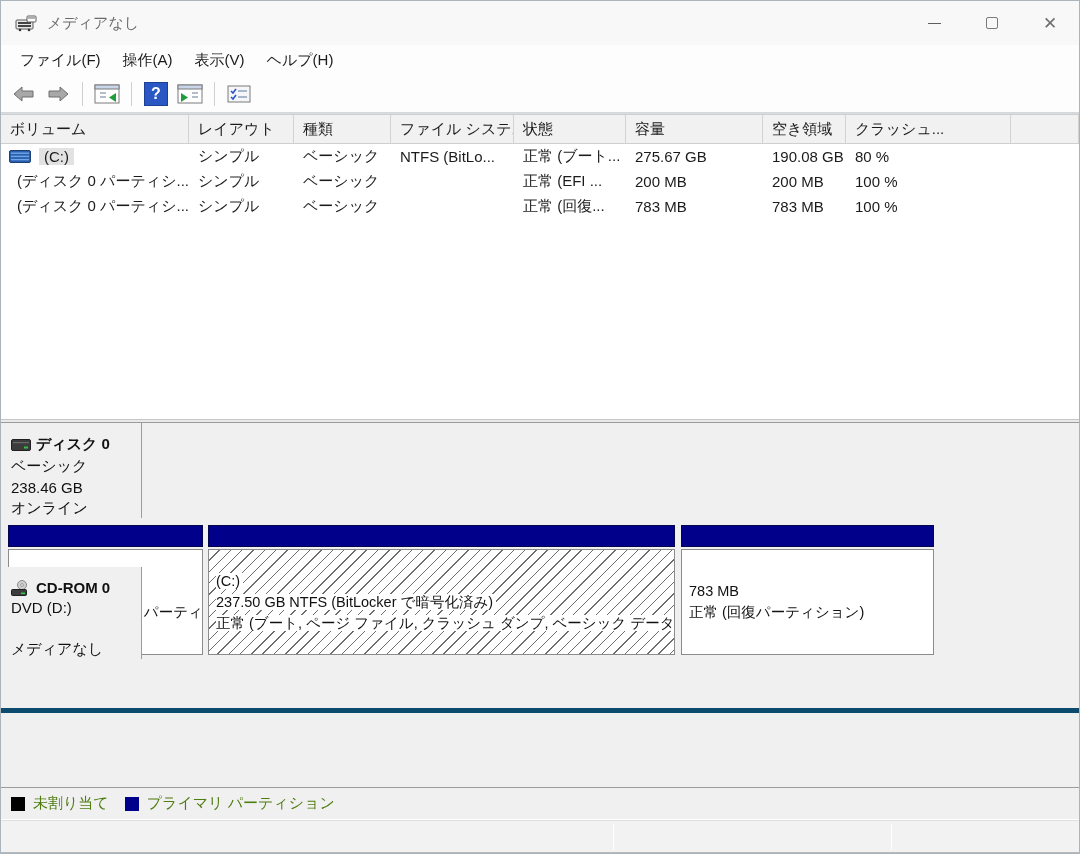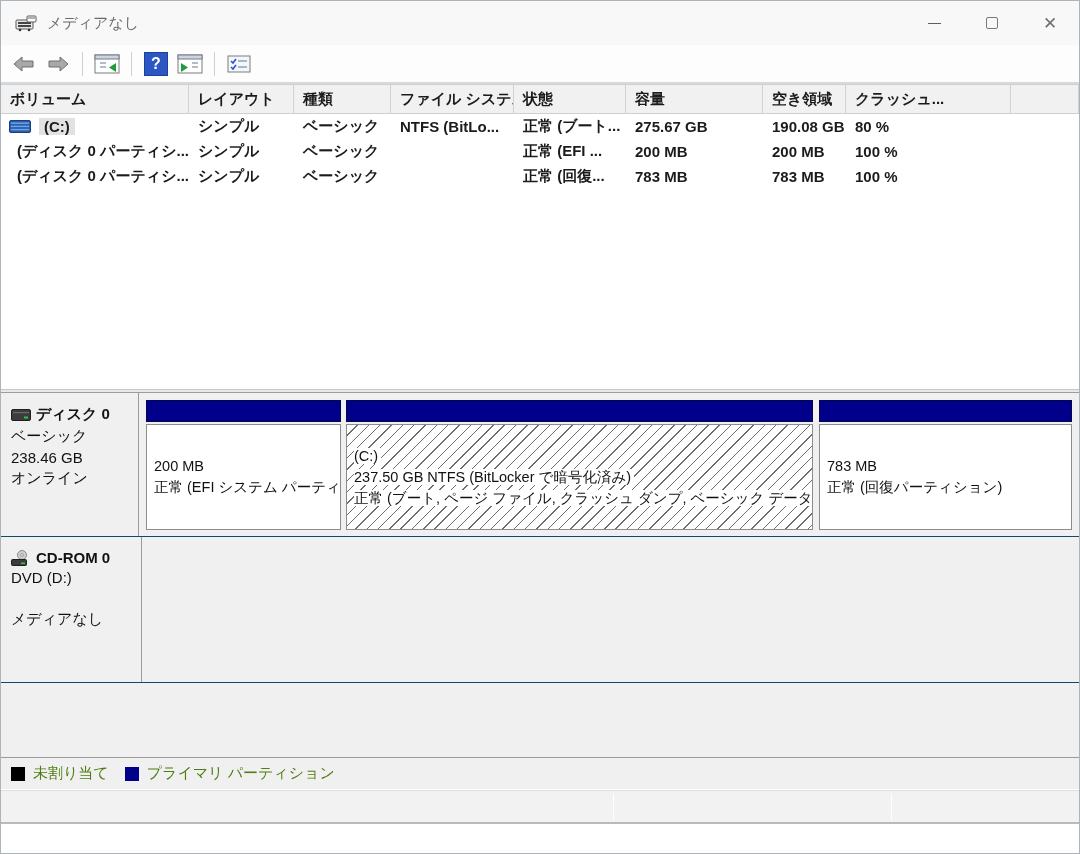--- a/index.html
+++ b/index.html
@@ -20,33 +20,33 @@
   .glyph-close { font-size:17px; color:#707070; line-height:1; }
   
   .menubar { height:30px; background:#fdfdfd; display:flex; align-items:center; padding-left:8px; }
   .menu-item { font-size:15px; color:#1c1c1c; padding:3px 11px; }
   
   .toolbar { height:38px; background:#fdfdfd; border-bottom:1px solid #d8d8d8; display:flex; align-items:center; padding-left:8px; gap:4px; }
   .tb-btn { width:30px; height:30px; display:flex; align-items:center; justify-content:center; }
   .tb-sep { width:1px; height:24px; background:#d0d0d0; margin:0 5px; }
   .help-box { width:24px; height:24px; background:#2b57c5; color:#ffffff; font-weight:bold; font-size:16px; display:flex; align-items:center; justify-content:center; border:1px solid #1d3f96; }
   
-  .list-pane { height:306px; border-top:1px solid #d4dce4; background:#ffffff;font-weight:bold; }
+  .list-pane { height:306px; border-top:1px solid #d4dce4; background:#ffffff; }
   .grid-row { display:grid; grid-template-columns:188px 105px 97px 123px 112px 137px 83px 165px 1fr; }
   .list-header { height:30px; background:#f1f1f1; border-bottom:1px solid #cfcfcf; border-top:1px solid #cfcfcf; }
   .hcell { font-size:15px; color:#1b1b1b; display:flex; align-items:center; padding-left:9px; border-right:1px solid #d2d2d2; white-space:nowrap; overflow:hidden; }
   .vrow { height:25px; }
   .vcell { font-size:15px; color:#1b1b1b; display:flex; align-items:center; padding-left:9px; white-space:nowrap; overflow:hidden; }
   .vcell.first { padding-left:8px; gap:8px; }
   .sel-label { background:#e2e2e2; padding:0 5px; }
   
   .splitter { height:3px; background:#e9e9e9; border-top:1px solid #c6c6c6; }
   
   .graph-pane { height:365px; background:#f0f0f0; }
-  .graph-row { display:flex; border-bottom:1px solid #0c4a6e; }
+  .graph-row { display:flex; border-bottom:5px solid #0c4a6e;flex-direction:column; }
   .graph-row.first { border-top:1px solid #9c9c9c; height:145px; }
   .graph-row.second { height:146px;justify-content:center; }
   .disk-info { width:141px; border-right:1px solid #9c9c9c; padding:12px 6px 0 10px; background:#f0f0f0; }
   .disk-info .name-line { display:flex; align-items:center; gap:5px; font-size:15px; font-weight:bold; color:#111; }
   .disk-info .info-line { font-size:15px; color:#111; margin-top:3px; }
   .blocks-area { flex:1; padding:7px 7px 0 7px; display:flex; background:#f0f0f0; }
   .part-block { display:flex; flex-direction:column; height:130px; }
   .part-bar { height:22px; background:#00008B; border:1px solid #05054d; }
   .part-body { flex:1; margin-top:2px; background:#ffffff; border:1px solid #8c8c8c; padding:3px 7px; overflow:hidden; display:flex; flex-direction:column; justify-content:center; }
   .part-body.hatched {
@@ -95,20 +95,26 @@
         </div>
       <div class="win-btn">
           <span class="glyph-max"></span>
         </div>
       <div class="win-btn">
           <span class="glyph-close">✕</span>
         </div>
     </div>
   </div>
 
+  <div class="menubar">
+    <span class="menu-item">ファイル(F)</span>
+    <span class="menu-item">操作(A)</span>
+    <span class="menu-item">表示(V)</span>
+    <span class="menu-item">ヘルプ(H)</span>
+  </div>
 
   <div class="toolbar">
     <div class="tb-btn">
       <svg width="22" height="16" viewBox="0 0 22 16">
         <polygon points="1,8 9,1 9,5 20,5 20,11 9,11 9,15" fill="#a8a8a8" stroke="#6f6f6f"></polygon>
       </svg>
     </div>
     <div class="tb-btn">
       <svg width="22" height="16" viewBox="0 0 22 16">
         <polygon points="21,8 13,1 13,5 2,5 2,11 13,11 13,15" fill="#a8a8a8" stroke="#6f6f6f"></polygon>

